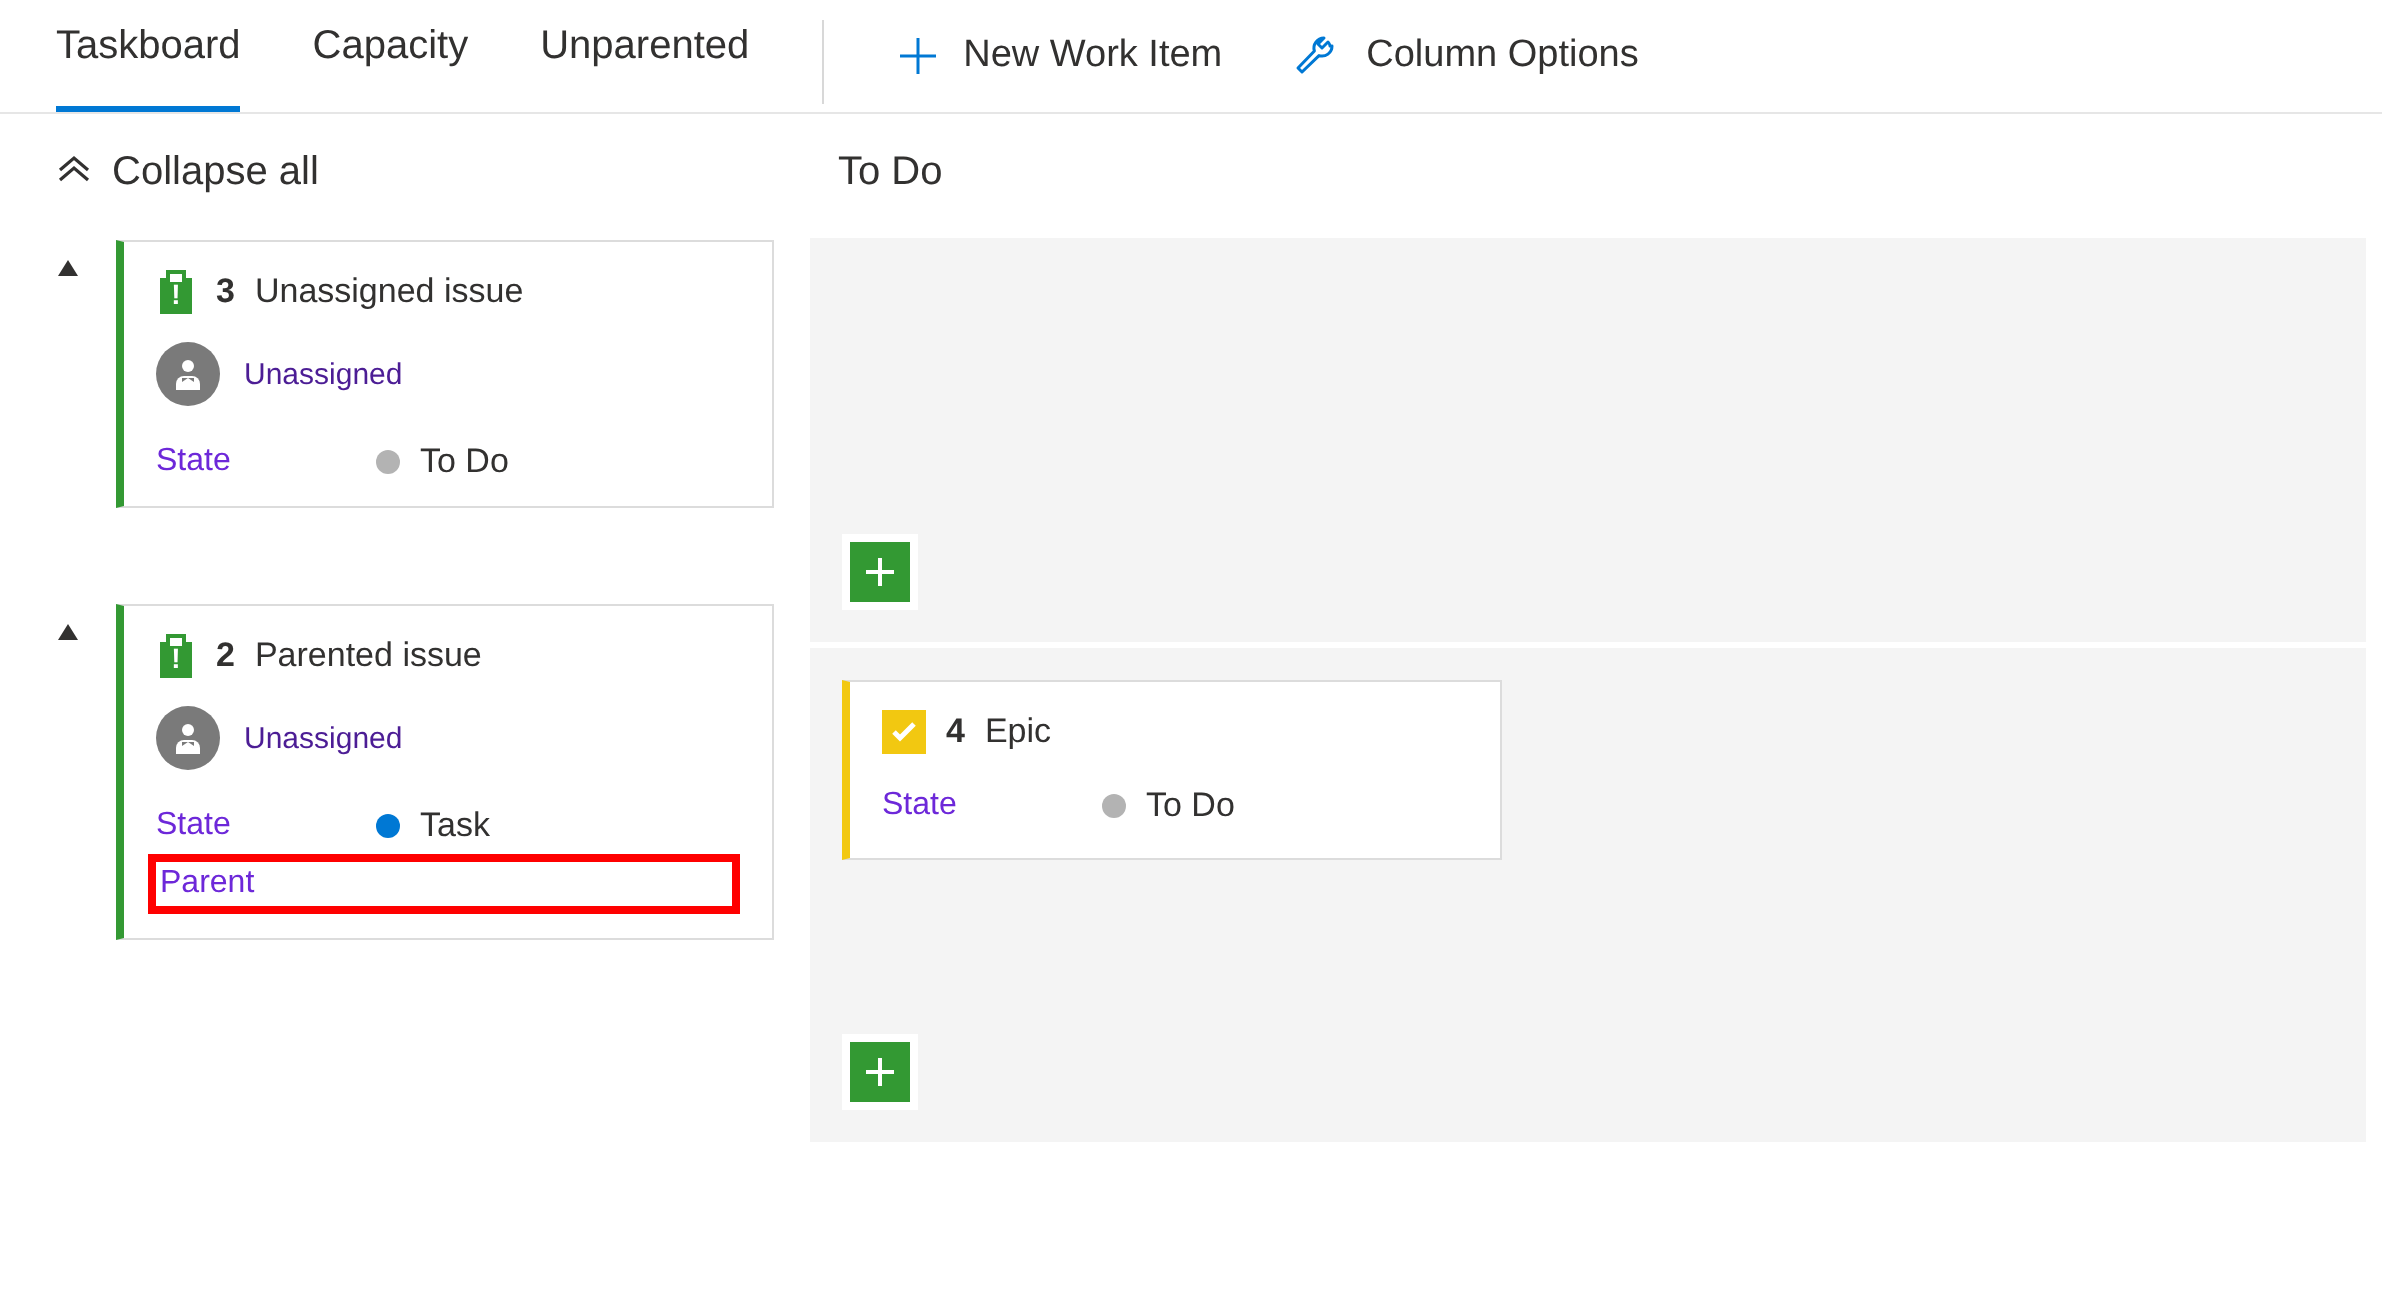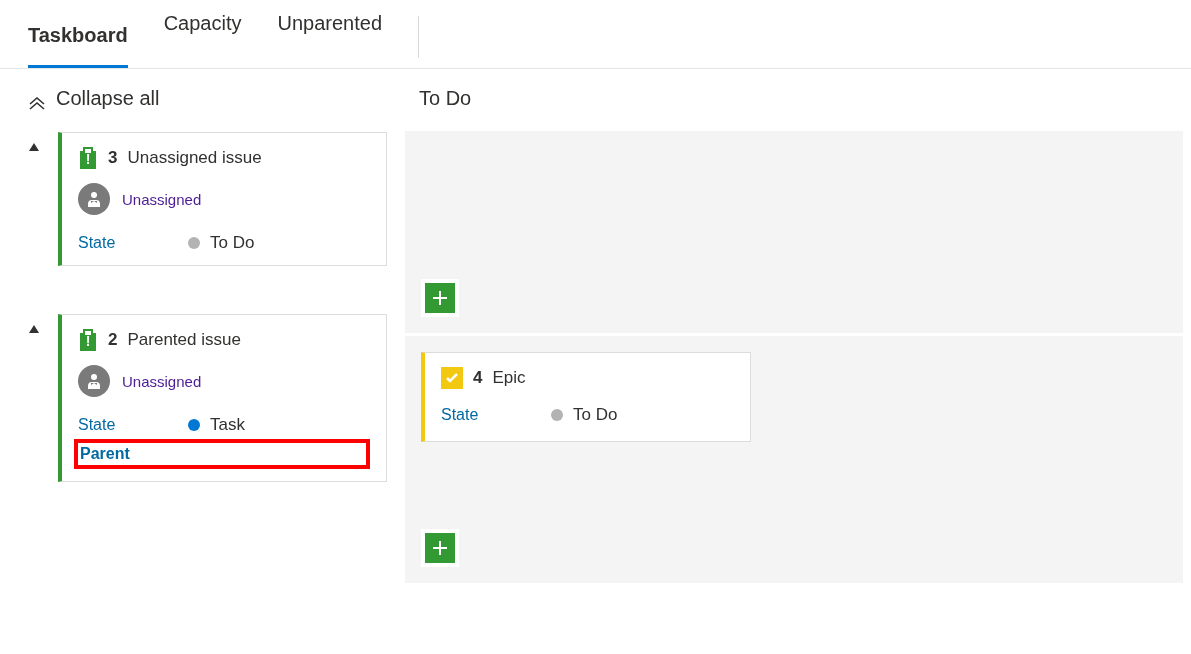--- a/index.html
+++ b/index.html
@@ -20,23 +20,22 @@
   }
   .tabs { display: flex; gap: 36px; }
   .tab {
     font-size: 20px;
     color: #323130;
     padding-bottom: 18px;
     cursor: pointer;
     border-bottom: 3px solid transparent;
   }
   .tab.active {
-    font-weight: 700;
+    font-weight: 400;
     border-bottom-color: #0078d4;
-    margin-top: 12px;
   }
   .vdiv {
     width: 1px;
     height: 42px;
     background: #d8d8d8;
     margin-top: -6px;
   }
   .actions { display: flex; gap: 34px; align-items: center; }
   .action {
     display: flex;
@@ -52,21 +51,21 @@
   .body {
     display: flex;
   }
   .leftcol {
     width: 405px;
     flex: none;
     padding: 18px 18px 18px 28px;
   }
   .collapse-all {
     display: flex;
-    align-items: flex-end;
+    align-items: flex-start;
     gap: 10px;
     font-size: 20px;
     color: #323130;
     cursor: pointer;
     margin-bottom: 22px;
   }
   .col-header {
     font-size: 20px;
     color: #323130;
     padding: 18px 0 18px 14px;
@@ -81,21 +80,21 @@
     background: #fff;
     padding: 14px 16px 12px 16px;
     flex: 1;
   }
   .card.task { border-left-color: #f2c811; }
   .card-title-line { display: flex; align-items: center; gap: 10px; margin-bottom: 14px;}
   .card-id { font-weight: 700; font-size: 17px; }
   .card-title { font-size: 17px; }
   .assignee-line { display: flex; align-items: center; gap: 12px; color: #4c1d95; margin-bottom: 18px;}
   .fields { display: grid; grid-template-columns: 110px 1fr; row-gap: 10px; align-items:center;}
-  .field-label { color: #0369a1; font-size: 16px;}
+  .field-label { color: #6d28d9; font-size: 16px;}
   .field-value { display:flex; align-items:center; gap:10px; font-size:17px;}
   .state-dot { width:12px; height:12px; border-radius:50%; }
   .state-dot.grey { background:#b3b3b3; }
   .state-dot.blue { background:#0078d4; }
 
   .swimlane {
     background: #f4f4f4;
     border-top: 3px solid #fff;
     min-height: 200px;
     position: relative;
@@ -114,21 +113,20 @@
   }
   .task-card-wrap { width: 330px; }
 
   .left-rows { display:flex; flex-direction:column; gap: 48px; }
 
   .highlight-box {
     border: 4px solid #ff0000;
     padding: 2px 10px 2px 2px;
     margin-left: -4px;
     margin-top: 4px;
-    font-weight: bold;
   }
   .icon-issue {
     width:20px; height:22px; position:relative;
   }
   .icon-issue::before {
     content:"";
     position:absolute;
     left:2px; right:2px; top:4px; bottom:0;
     background:#339933;
   }
@@ -158,20 +156,34 @@
 </head>
 <body>
 
 <div class="topbar">
   <div class="tabs">
     <div class="tab active">Taskboard</div>
     <div class="tab">Capacity</div>
     <div class="tab">Unparented</div>
   </div>
   <div class="vdiv"></div>
+  <div class="actions">
+    <div class="action">
+      <svg width="22" height="22" viewBox="0 0 22 22">
+          <path d="M11 2v18M2 11h18" stroke="#0078d4" stroke-width="1.5" fill="none"></path>
+        </svg>
+      <span>New Work Item</span>
+    </div>
+    <div class="action">
+      <svg width="26" height="26" viewBox="0 0 26 26">
+          <path d="M21 8a5 5 0 0 1-6.5 4.8L6 21l-2-2 8.2-8.5A5 5 0 0 1 17 4l-3 3 2 2 3-3c.6.6 1 1.3 1 2z" stroke="#0078d4" stroke-width="1.5" fill="none" stroke-linejoin="round"></path>
+        </svg>
+      <span>Column Options</span>
+    </div>
+  </div>
 </div>
 
 <div class="body">
   <div class="leftcol">
     <div class="collapse-all">
       <svg width="18" height="16" viewBox="0 0 18 16">
           <path d="M2 10l7-6 7 6M2 15l7-6 7 6" stroke="#323130" stroke-width="1.6" fill="none"></path>
         </svg>
       <span>Collapse all</span>
     </div>

